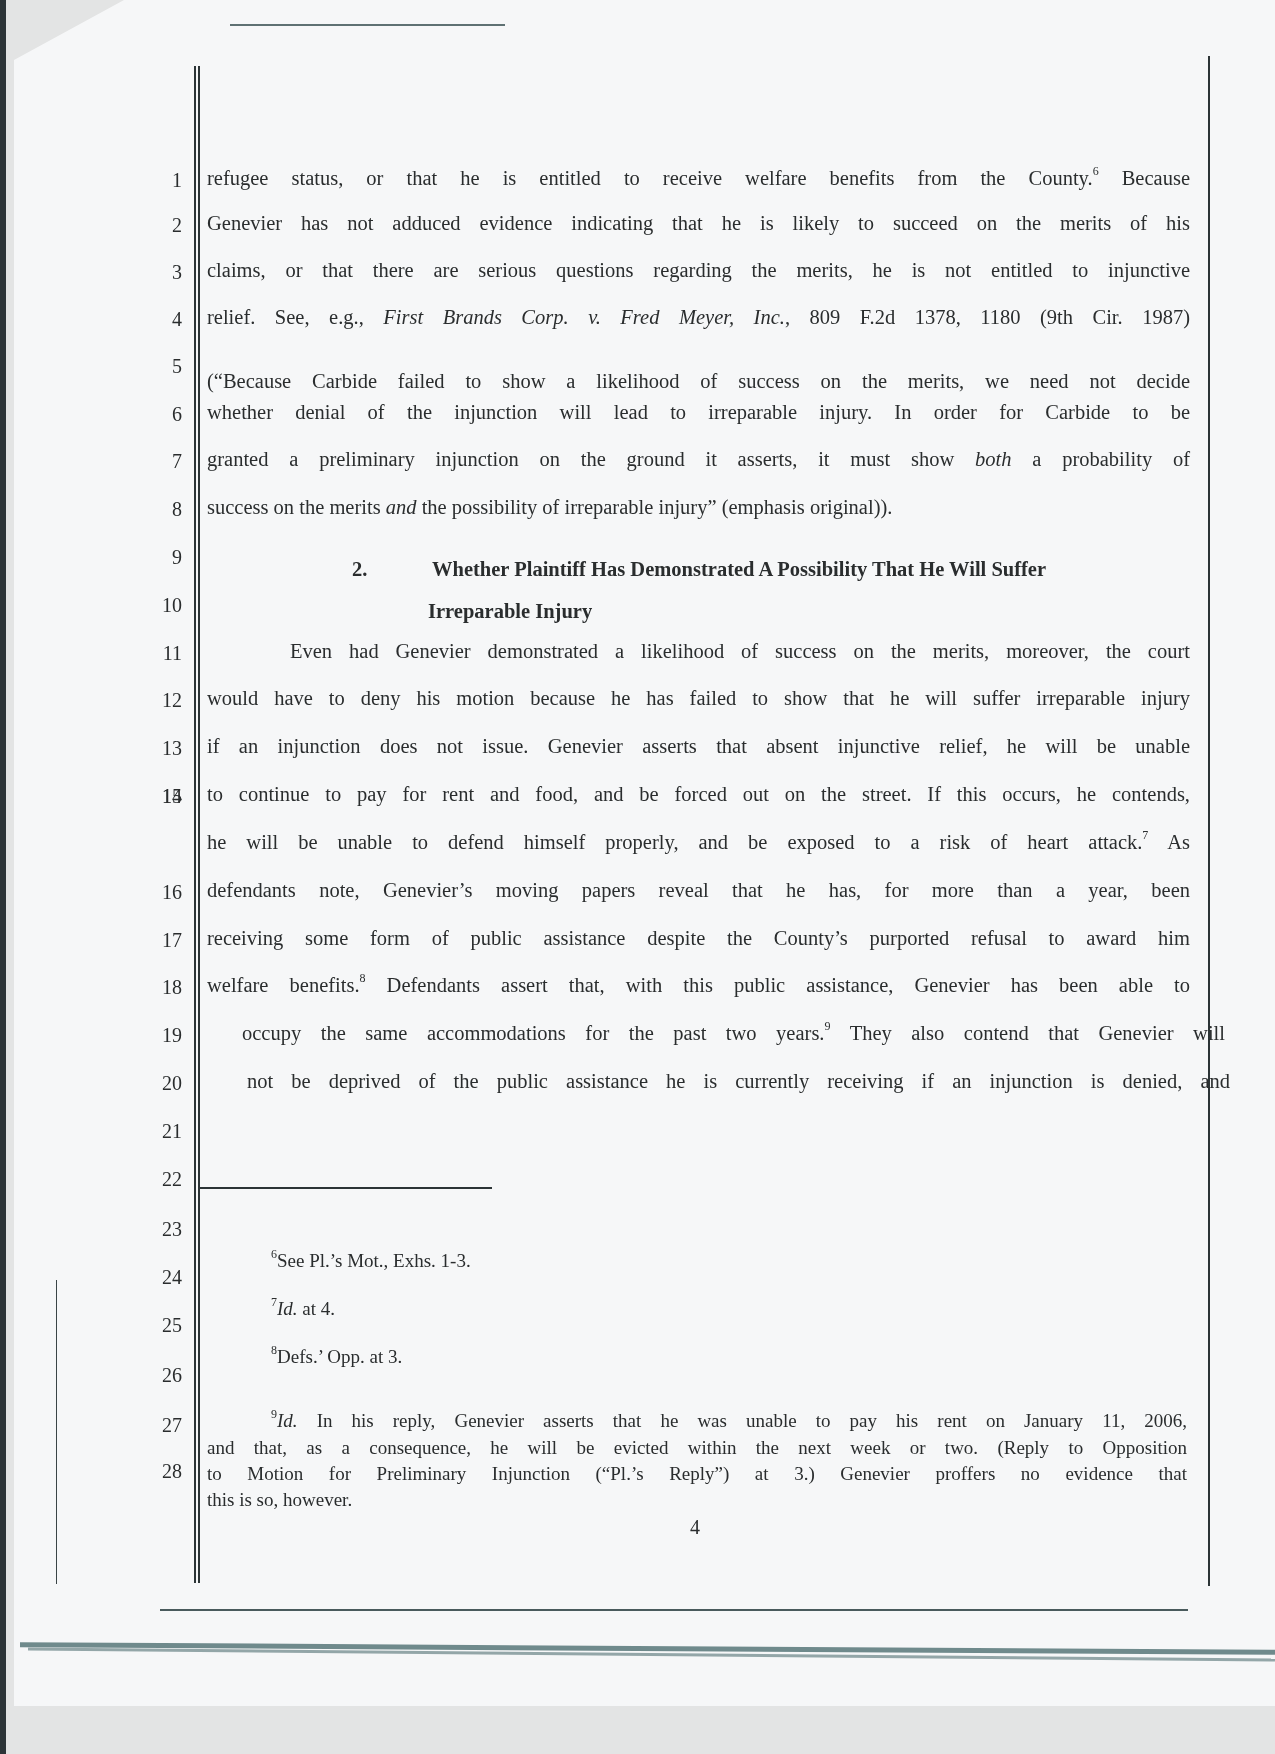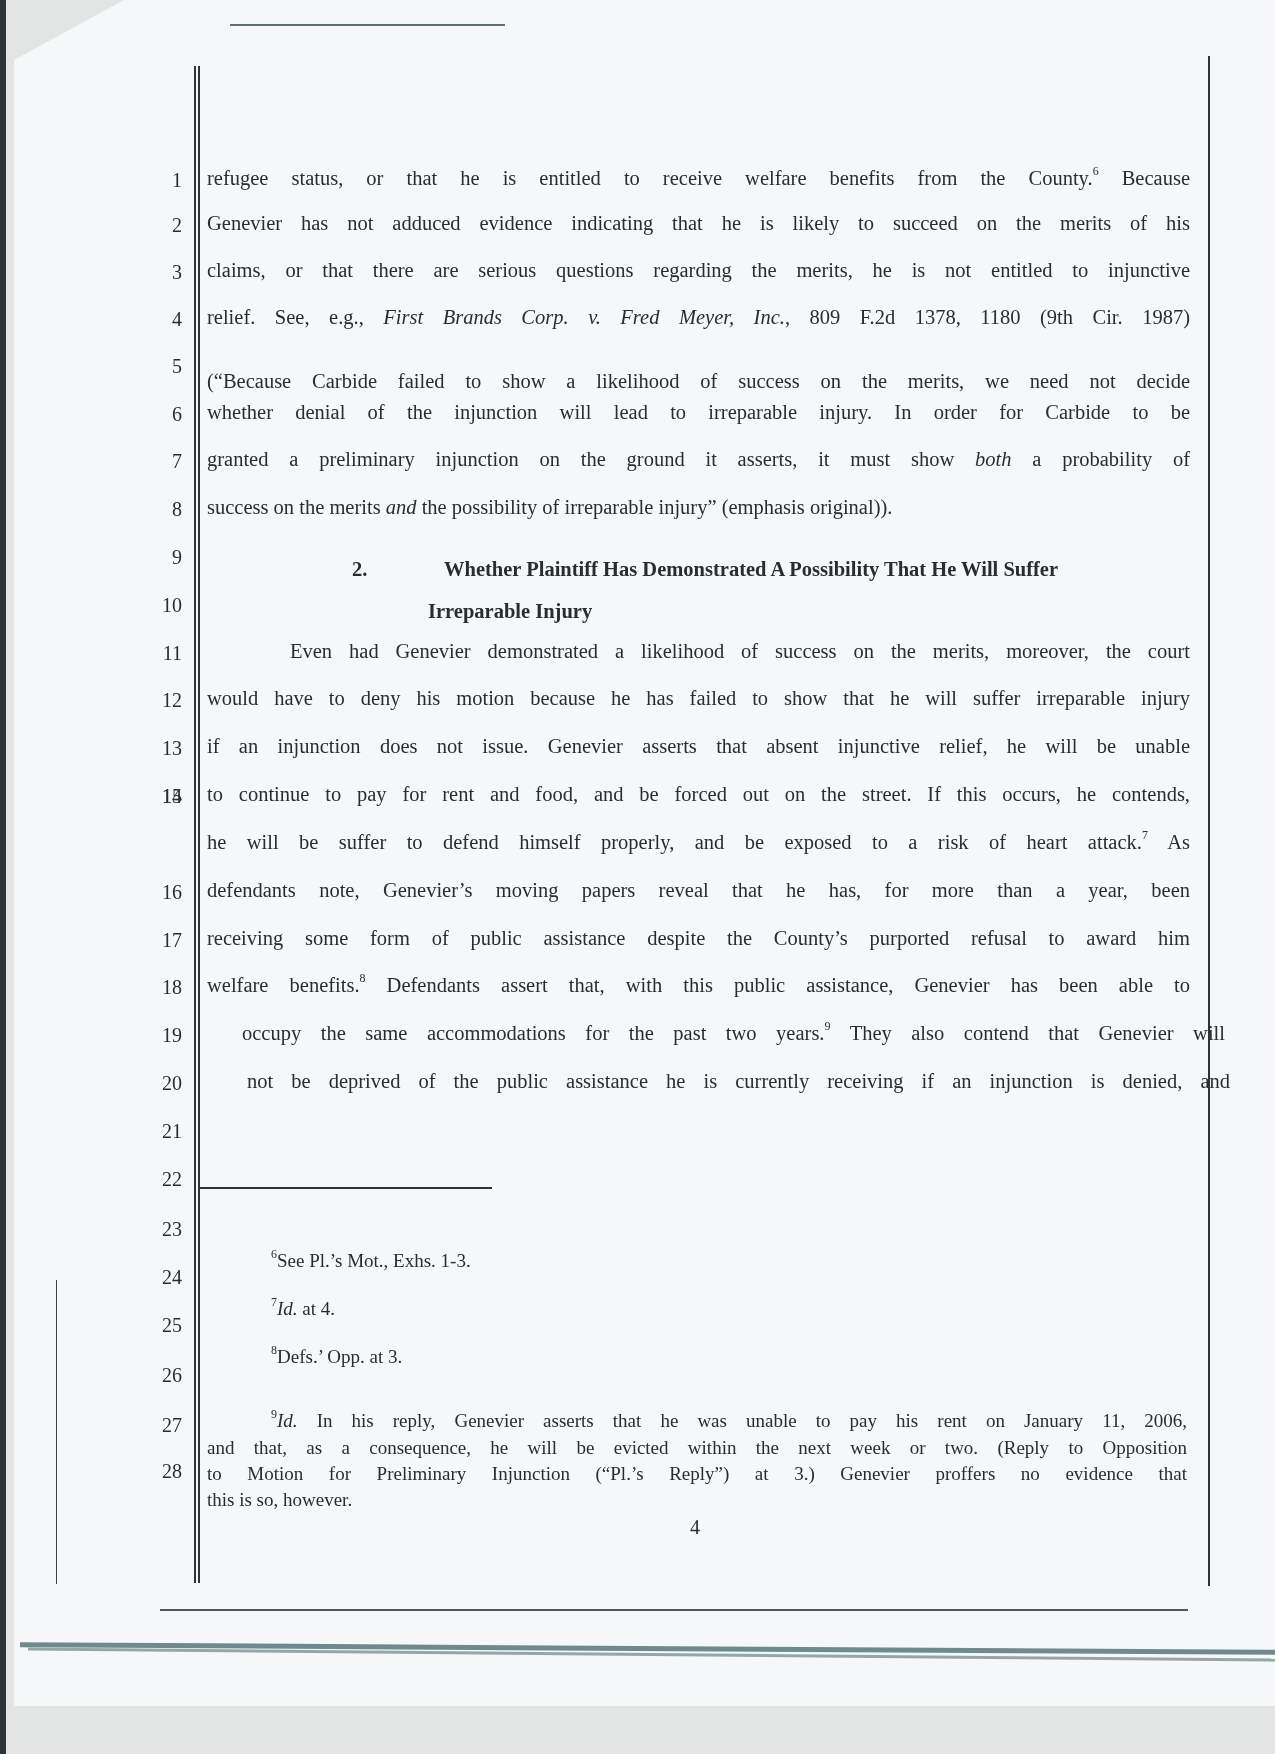--- a/index.html
+++ b/index.html
@@ -117,30 +117,30 @@
     <div class="body-line" style="top: 257px;"><span>claims, or that there are serious questions regarding the merits, he is not entitled to injunctive</span></div>
     <div class="body-line" style="top: 304px;"><span>relief.  See, e.g., </span><i>First Brands Corp. v. Fred Meyer, Inc.</i><span>, 809 F.2d 1378, 1180 (9th Cir. 1987)</span></div>
     <div class="body-line" style="top: 350px; margin-top: 18px;"><span>(“Because Carbide failed to show a likelihood of success on the merits, we need not decide</span></div>
     <div class="body-line" style="top: 399px;"><span>whether denial of the injunction will lead to irreparable injury.   In order for Carbide to be</span></div>
     <div class="body-line" style="top: 446px;"><span>granted a preliminary injunction on the ground it asserts, it must show </span><i>both</i><span> a probability of</span></div>
     <div class="body-line last" style="top: 494px;"><span>success on the merits </span><i>and</i><span> the possibility of irreparable injury” (emphasis original)).</span></div>
     <div class="body-line" style="top: 638px; left: 290px; width: 900px;"><span>Even had Genevier demonstrated a likelihood of success on the merits, moreover, the court</span></div>
     <div class="body-line" style="top: 685px;"><span>would have to deny his motion because he has failed to show that he will suffer irreparable injury</span></div>
     <div class="body-line" style="top: 733px;"><span>if an injunction does not issue.  Genevier asserts that absent injunctive relief, he will be unable</span></div>
     <div class="body-line" style="top: 781px;"><span>to continue to pay for rent and food, and be forced out on the street.  If this occurs, he contends,</span></div>
-    <div class="body-line" style="top: 829px;"><span>he will be suffer to defend himself properly, and be exposed to a risk of heart attack.</span><sup>7</sup><span>  As</span></div>
+    <div class="body-line" style="top: 829px;"><span>he will be unable to defend himself properly, and be exposed to a risk of heart attack.</span><sup>7</sup><span>  As</span></div>
     <div class="body-line" style="top: 877px;"><span>defendants note, Genevier’s moving papers reveal that he has, for more than a year, been</span></div>
     <div class="body-line" style="top: 925px;"><span>receiving some form of public assistance despite the County’s purported refusal to award him</span></div>
     <div class="body-line" style="top: 972px;"><span>welfare benefits.</span><sup>8</sup><span>  Defendants assert that, with this public assistance, Genevier has been able to</span></div>
     <div class="body-line" style="top: 1020px; margin-left: 35px;"><span>occupy the same accommodations for the past two years.</span><sup>9</sup><span>  They also contend that Genevier will</span></div>
     <div class="body-line" style="top: 1068px; margin-left: 40px;"><span>not be deprived of the public assistance he is currently receiving if an injunction is denied, and</span></div>
   </div>
 
 <div class="heading-line" style="left:352px; top:556px;">2.</div>
-<div class="heading-line" style="left:444px; top:556px;">Whether Plaintiff Has Demonstrated A Possibility That He Will Suffer</div>
+<div class="heading-line" style="left:432px; top:556px;">Whether Plaintiff Has Demonstrated A Possibility That He Will Suffer</div>
 <div class="heading-line" style="left:428px; top:598px;">Irreparable Injury</div>
 
 <div class="fn-rule"></div>
 <div id="footnotes">
     <div class="fn-line" style="left: 271px; top: 1217px;"><sup>6</sup><span>See Pl.’s Mot., Exhs. 1-3.</span></div>
     <div class="fn-line" style="left: 271px; top: 1265px;"><sup>7</sup><i>Id.</i><span> at 4.</span></div>
     <div class="fn-line" style="left: 271px; top: 1313px;"><sup>8</sup><span>Defs.’ Opp. at 3.</span></div>
     <div class="fn-line fn-body" style="top: 1377px; left: 271px; width: 916px;"><sup>9</sup><i>Id.</i><span>  In his reply, Genevier asserts that he was unable to pay his rent on January 11, 2006,</span></div>
     <div class="fn-line fn-body" style="top: 1404px;"><span>and that, as a consequence, he will be evicted within the next week or two.  (Reply to Opposition</span></div>
     <div class="fn-line fn-body" style="top: 1430px;"><span>to Motion for Preliminary Injunction (“Pl.’s Reply”) at 3.)  Genevier proffers no evidence that</span></div>

